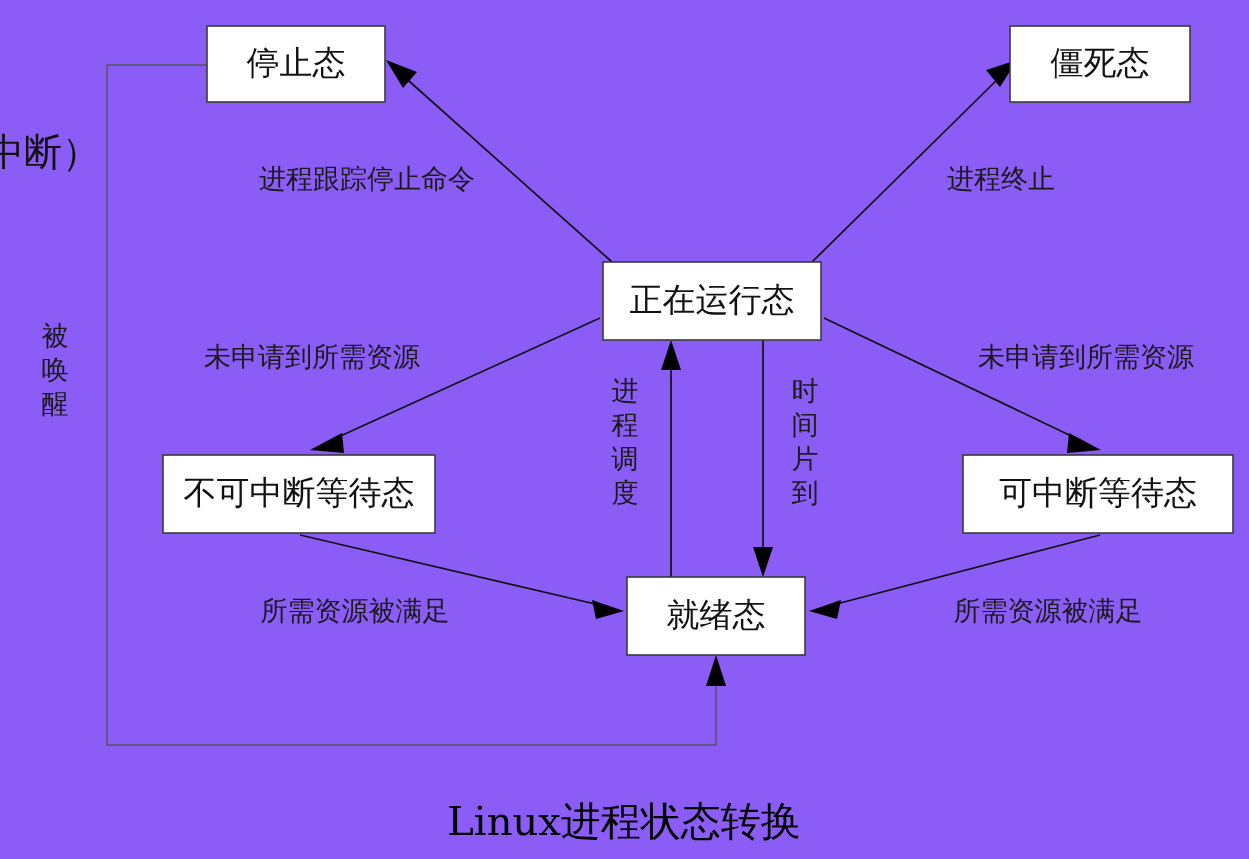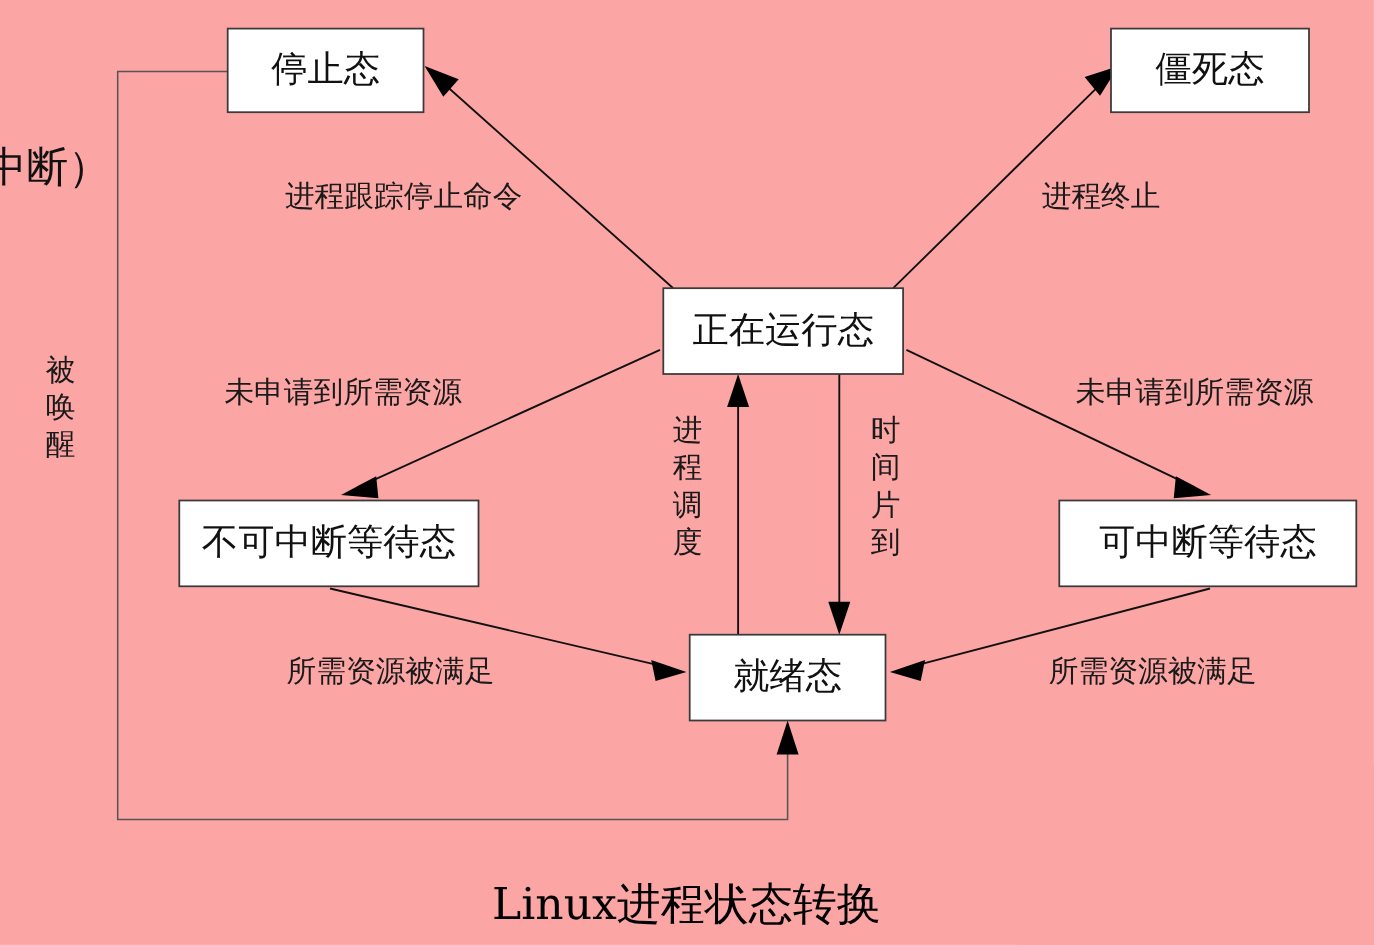--- a/index.html
+++ b/index.html
@@ -7,21 +7,21 @@
     padding: 0;
     background: #ffffff;
   }
   body {
     font-family: "DejaVu Serif", "Liberation Serif", serif;
   }
   #diagram-root {
     position: relative;
     width: 1249px;
     height: 859px;
-    background: #fca5a5;
+    background: #8b5cf6;
     overflow: hidden;
   }
   svg#state-diagram {
     position: absolute;
     top: 0;
     left: 0;
     width: 1249px;
     height: 859px;
   }
   .node-box {

